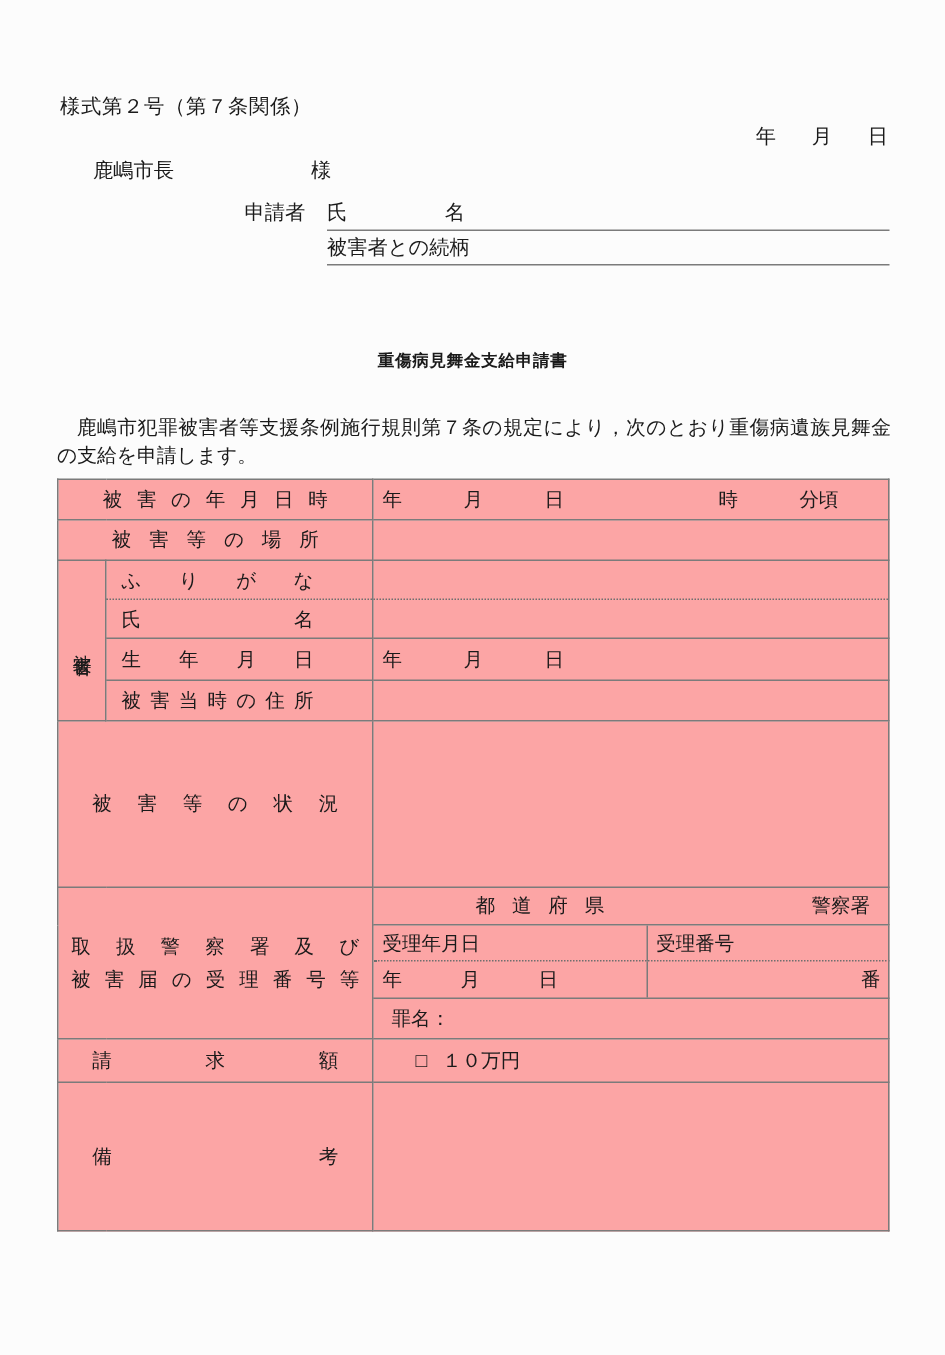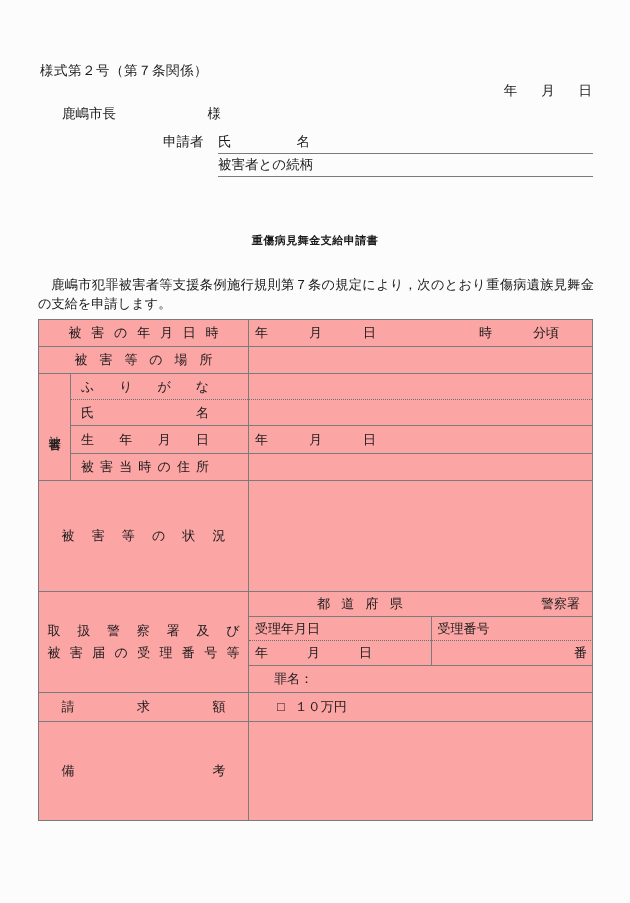--- a/index.html
+++ b/index.html
@@ -377,21 +377,21 @@
                 <td class="r-align">
                   <span>番</span>
                 </td>
               </tr>
             </tbody>
           </table>
         </td>
       </tr>
 
       <tr>
-        <td style="height:26px;padding-left:25px">
+        <td style="height:26px;padding-left:12px">
           <span>罪名：</span>
         </td>
       </tr>
 
       <tr>
         <td colspan="2" style="height:26px">
           <span class="spread-b">請　　求　　額</span>
         </td>
         <td style="padding-left:28px">
           <span class="checkline">

